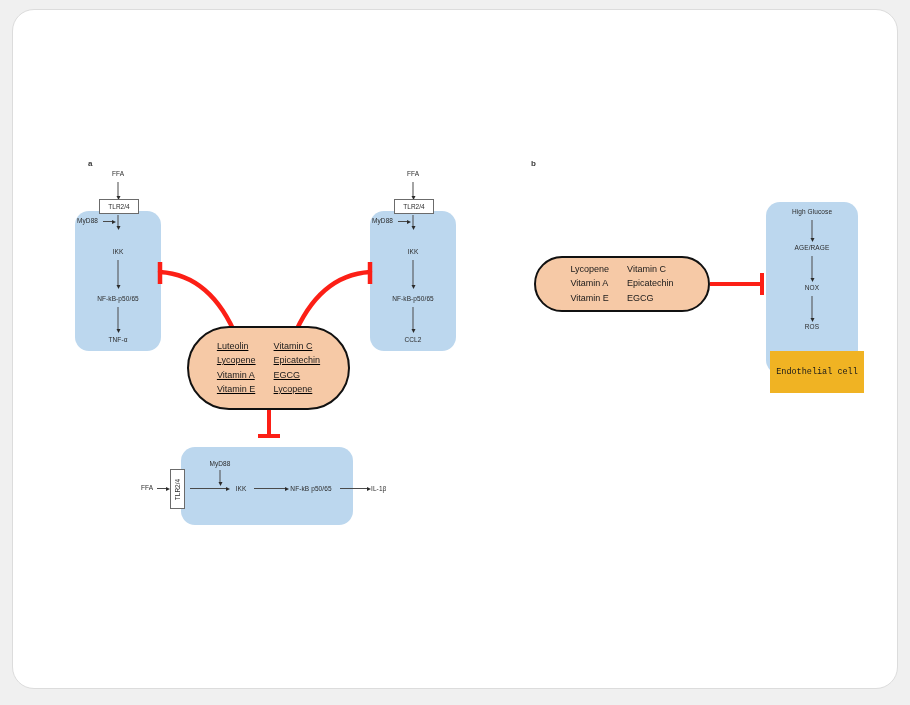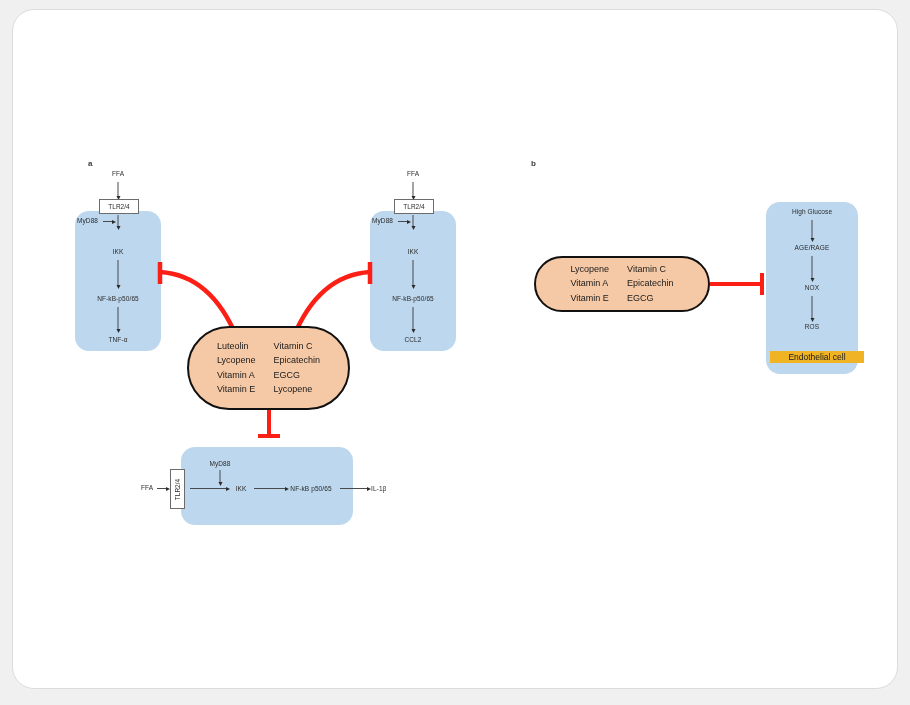--- a/index.html
+++ b/index.html
@@ -177,23 +177,24 @@
     width: 4px;
     height: 22px;
     background: #fc1f16;
   }
 
   .cell-tag {
     position: absolute;
     background: #f0b323;
     color: #1a1a1a;
     font-size: 8.5px;
-    padding: 1px 5px;
+    padding: 16px 5px;
     white-space: nowrap;
     text-align: center;
+    font-family: Liberation Mono, monospace;
   }
 </style>
 </head>
 <body>
 
 <div id="stage">
   <div class="card">
 
     <div class="panel-label" style="left:75px; top:149px;">a</div>
 
@@ -272,21 +273,21 @@
 
     <svg class="inhibit-svg" style="left:278px; top:250px;" width="130" height="90">
       <path d="M 79 12 C 46 14, 20 34, 2 78" stroke="#fc1f16" stroke-width="4.5" fill="none" stroke-linecap="round"></path>
       <line x1="79" y1="2" x2="79" y2="24" stroke="#fc1f16" stroke-width="4.5"></line>
     </svg>
 
     <div class="inhibit-v" style="left:256px; top:400px; height:28px;">
       <div class="tbar"></div>
     </div>
 
-    <div class="compound-box" style="left:174px; top:316px; width:163px; height:84px;">
+    <div class="compound-box" style="left:174px; top:316px; width:163px; height:84px;text-decoration:underline;">
       <div class="compound-col">
         <div>Luteolin</div>
         <div>Lycopene</div>
         <div>Vitamin A</div>
         <div>Vitamin E</div>
       </div>
       <div class="compound-col">
         <div>Vitamin C</div>
         <div>Epicatechin</div>
         <div>EGCG</div>

